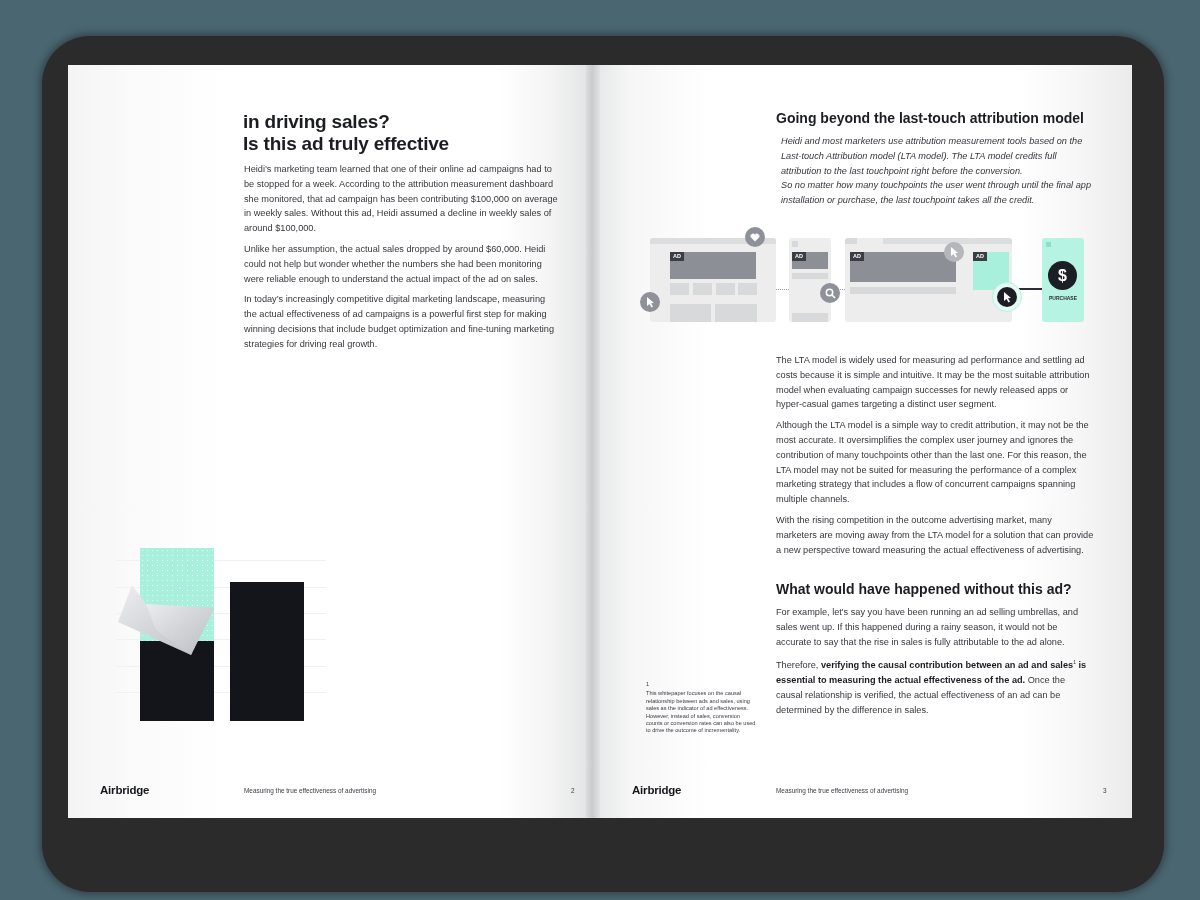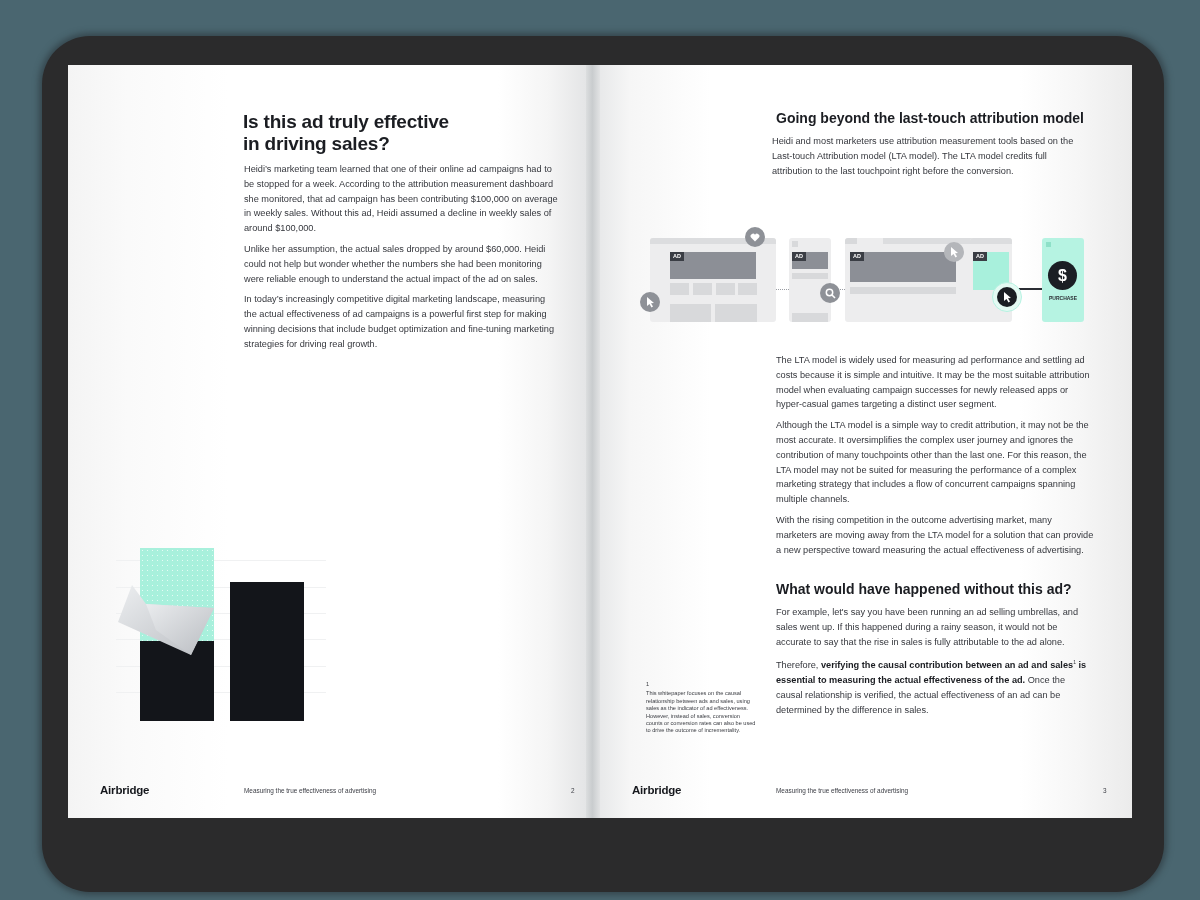--- a/index.html
+++ b/index.html
@@ -47,22 +47,22 @@
   .circle-icon { position: absolute; border-radius: 50%; display: flex; align-items: center; justify-content: center; }
   .dash { position: absolute; height: 0; border-top: 1.5px dotted #9a9da3; }
 </style>
 </head>
 <body>
 
 <div class="shadow"></div>
 
 <div class="page left">
   <div class="h1" style="left:175px; top:46px;">
+    <div>in driving sales?</div>
     <div>Is this ad truly effective</div>
-    <div>in driving sales?</div>
   </div>
   <div class="para" style="left:176px; top:97px; width:316px;">
     <p>Heidi’s marketing team learned that one of their online ad campaigns had to be stopped for a week. According to the attribution measurement dashboard she monitored, that ad campaign has been contributing $100,000 on average in weekly sales. Without this ad, Heidi assumed a decline in weekly sales of around $100,000.</p>
     <p>Unlike her assumption, the actual sales dropped by around $60,000. Heidi could not help but wonder whether the numbers she had been monitoring were reliable enough to understand the actual impact of the ad on sales.</p>
     <p>In today’s increasingly competitive digital marketing landscape, measuring the actual effectiveness of ad campaigns is a powerful first step for making winning decisions that include budget optimization and fine-tuning marketing strategies for driving real growth.</p>
   </div>
 
   <div class="chart">
     <div class="gridline" style="top:15px;"></div>
     <div class="gridline" style="top:42px;"></div>
@@ -87,22 +87,23 @@
 
   <div class="foot-brand" style="left:32px; top:719px;">Airbridge</div>
   <div class="foot-title" style="left:176px; top:722px;">Measuring the true effectiveness of advertising</div>
   <div class="foot-num" style="left:503px; top:722px;">2</div>
 </div>
 
 <div class="spine"></div>
 
 <div class="page right">
   <div class="h2" style="left:176px; top:44px;">Going beyond the last-touch attribution model</div>
-  <div class="para" style="left:172px; top:69px; width:316px;">
+  <div class="para" style="left:181px; top:69px; width:316px;font-style:italic;">
     <p style="margin-bottom:0">Heidi and most marketers use attribution measurement tools based on the Last-touch Attribution model (LTA model). The LTA model credits full attribution to the last touchpoint right before the conversion.</p>
+    <p>So no matter how many touchpoints the user went through until the final app installation or purchase, the last touchpoint takes all the credit.</p>
   </div>
 
   <div class="diagram">
 
     <div class="dash" style="left:137px; top:56px; width:14px;"></div>
     <div class="dash" style="left:193px; top:56px; width:14px;"></div>
     <div class="dash" style="left:336px; top:56px; width:14px;"></div>
     <div style="position:absolute; left:372px; top:55px; width:36px; height:2px; background:#2a2d33;"></div>
 
     <div class="screen" style="left:12px; top:5px; width:126px; height:84px;">

